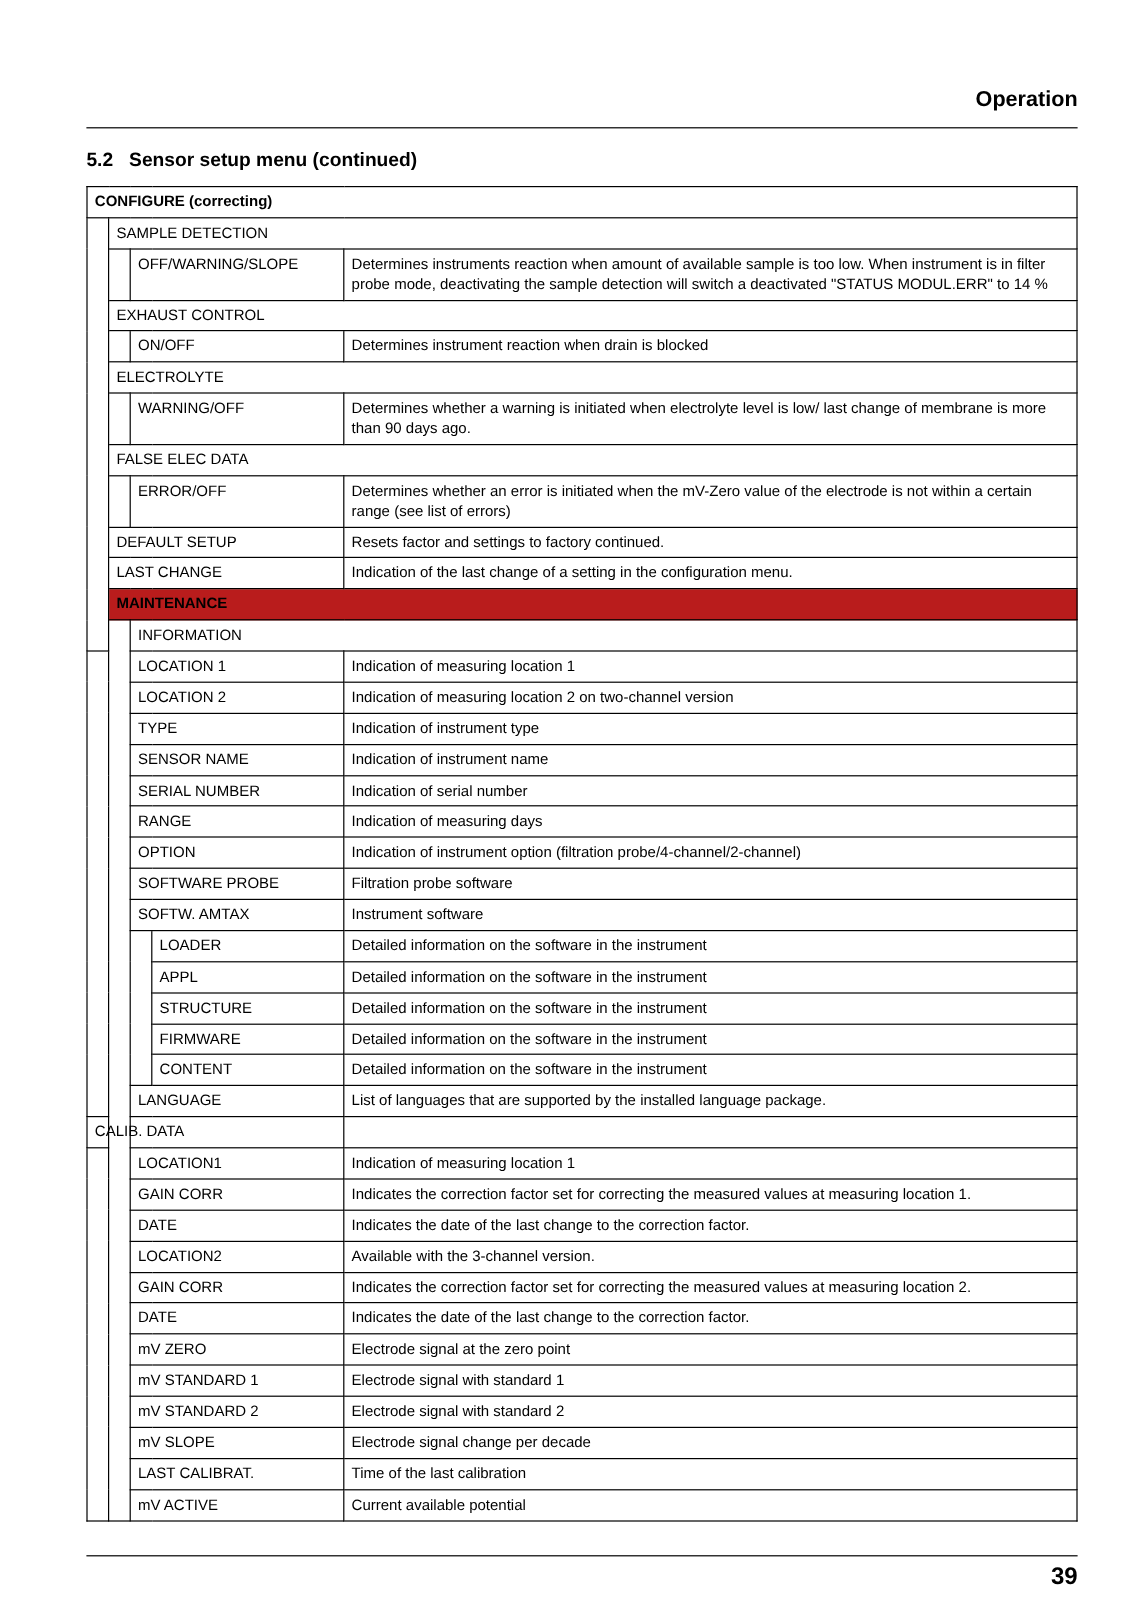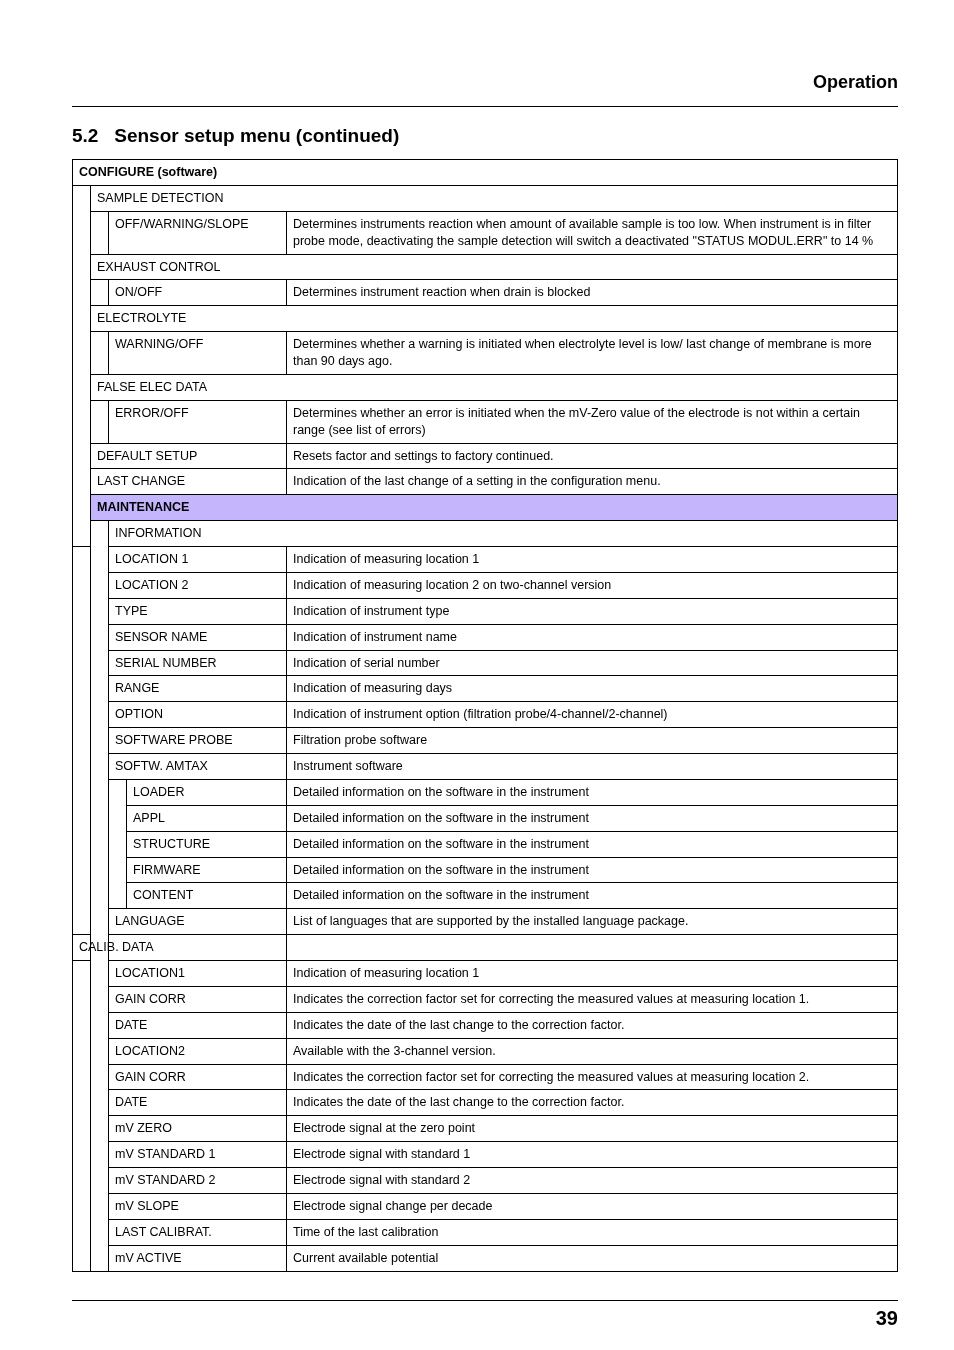--- a/index.html
+++ b/index.html
@@ -26,42 +26,42 @@
     font-size: 18px;
     margin-top: 24px;
   }
   .hr-top {
     border: none;
     border-top: 1.5px solid #000;
     margin: 4px 0 0 0;
   }
   .section-num {
     font-weight: bold;
-    font-size: 19px;
+    font-size: 16px;
     margin: 18px 0 12px 0;
   }
   table.main {
     width: 100%;
     border-collapse: collapse;
     border: 1.5px solid #000;
     font-size: 12.5px;
     line-height: 1.35;
   }
   table.main td {
     border: 1px solid #000;
     padding: 4px 6px;
     vertical-align: top;
   }
   
   td.full-header {
     font-weight: bold;
     background: #fff;
   }
   td.shaded {
-    background: #c4b5fd;
+    background: #b91c1c;
     font-weight: bold;
   }
   
   td.ind {
     width: 18px;
     border-right: none;
     border-top: none;
     border-bottom: none;
     padding: 0;
   }
@@ -101,21 +101,21 @@
     <colgroup>
       <col style="width:18px">
       <col style="width:18px">
       <col style="width:18px">
       <col style="width:160px">
       <col>
     </colgroup>
 
     <tbody>
         <tr>
-      <td colspan="5" class="full-header">CONFIGURE (software)</td>
+      <td colspan="5" class="full-header">CONFIGURE (correcting)</td>
     </tr>
 
     <tr>
       <td class="ind" rowspan="12"></td>
       <td colspan="4">SAMPLE DETECTION</td>
     </tr>
     <tr>
       <td class="ind"></td>
       <td colspan="2" class="label">OFF/WARNING/SLOPE</td>
       <td>Determines instruments reaction when amount of available sample is too low. When instrument is in filter probe mode, deactivating the sample detection will switch a deactivated "STATUS MODUL.ERR" to 14 %</td>

